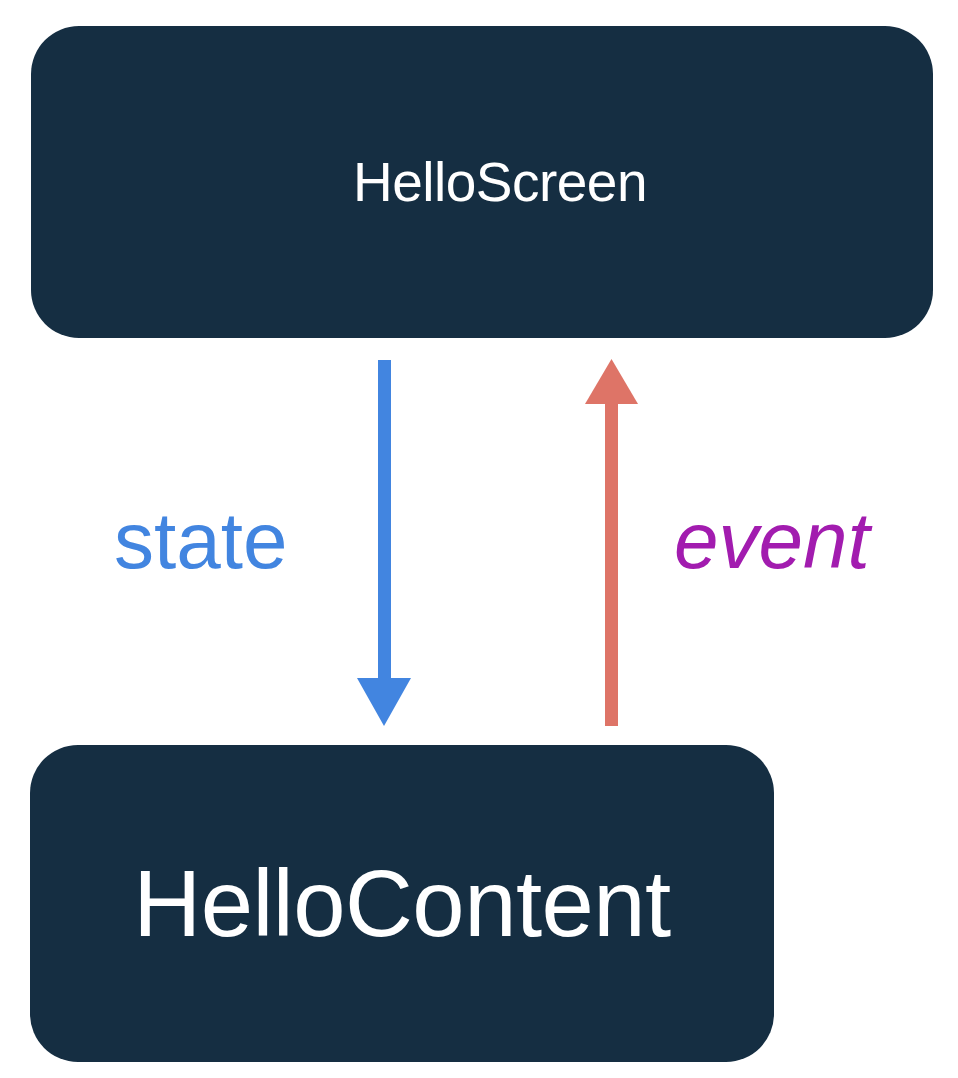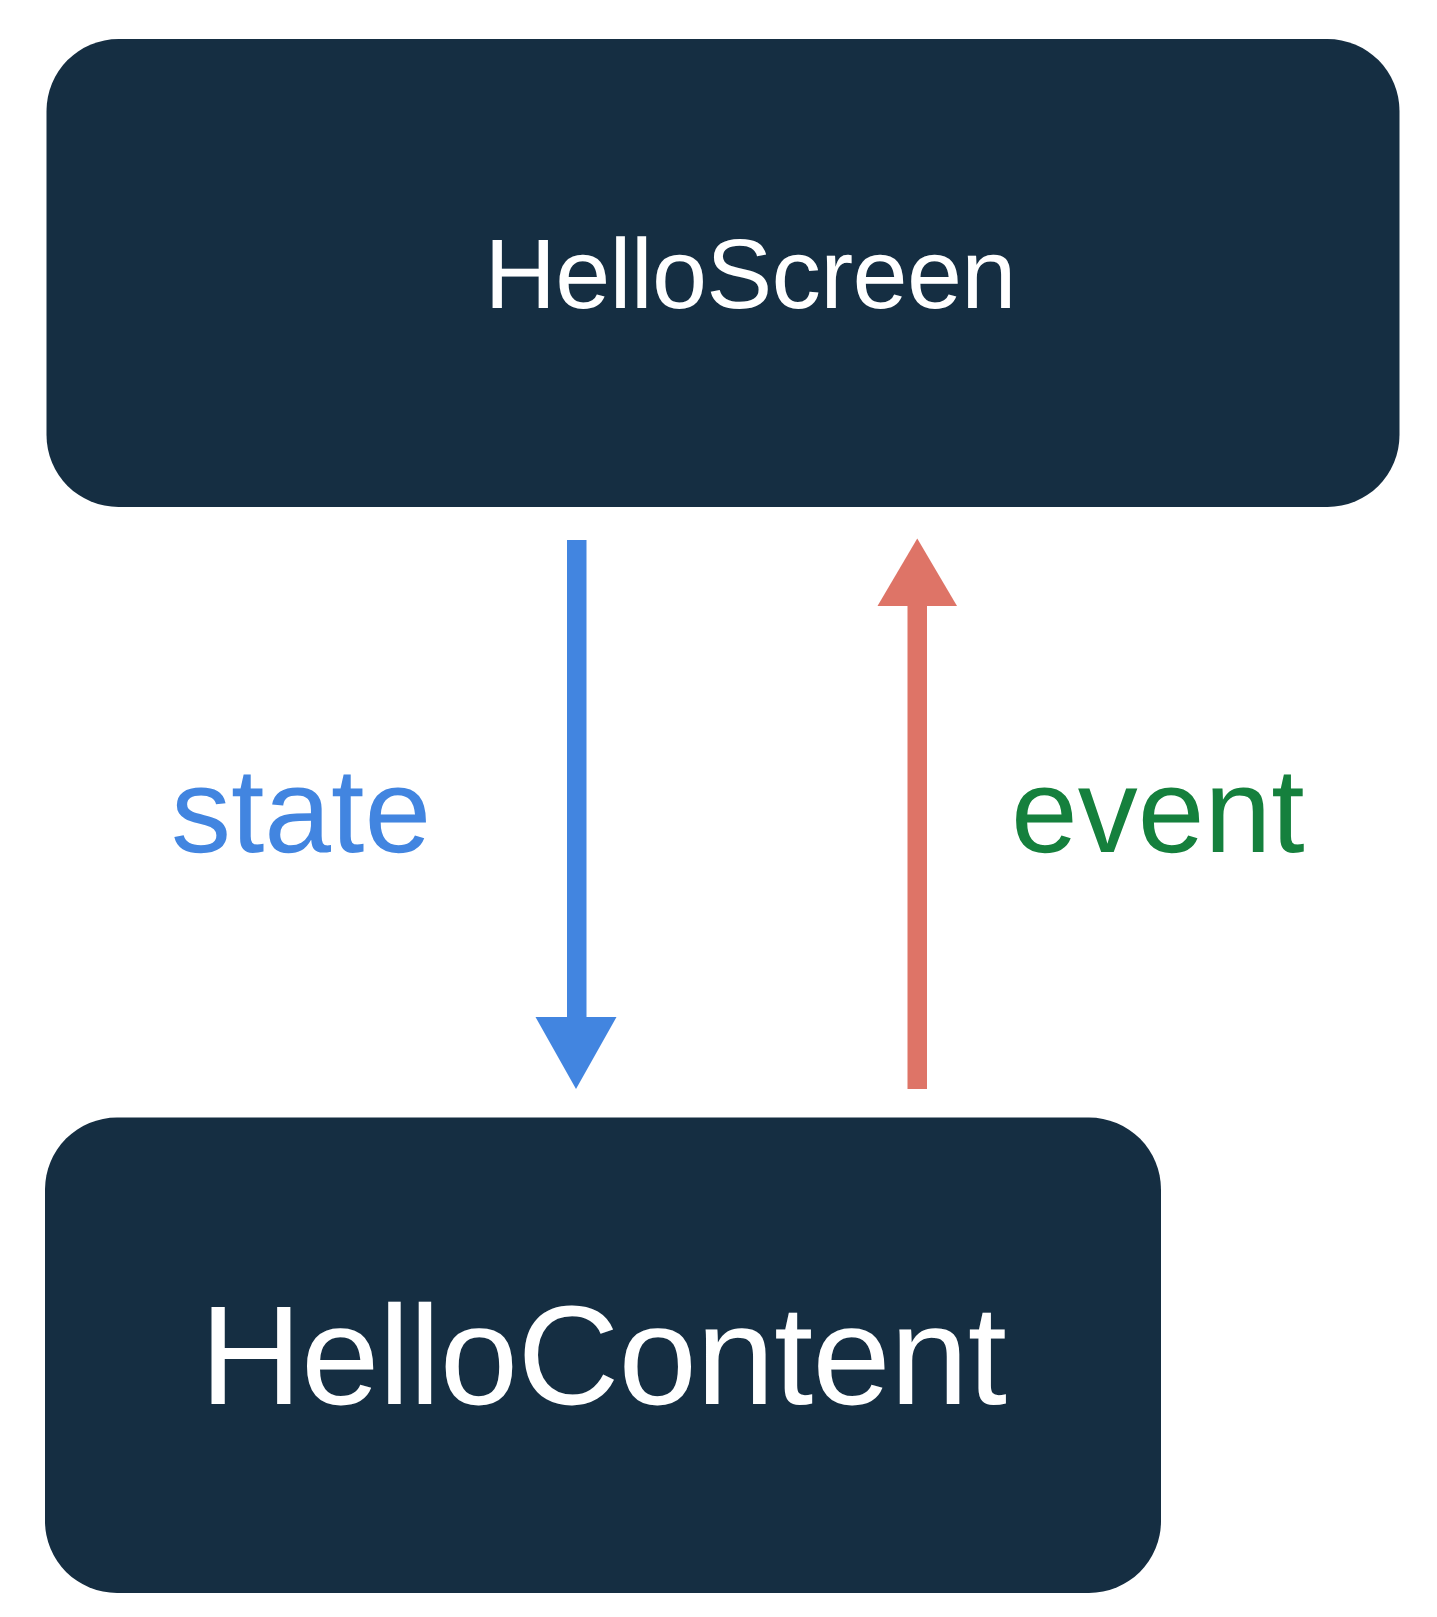--- a/index.html
+++ b/index.html
@@ -39,21 +39,21 @@
     white-space: nowrap;
     user-select: none;
   }
 
   #node-screen {
     left: 31px;
     top: 26px;
     width: 902px;
     height: 312px;
   }
-  #node-screen .node-label { font-size: 66px; margin-left: 36px; }
+  #node-screen .node-label { font-size: 55px; margin-left: 36px; }
 
   #node-content {
     left: 30px;
     top: 745px;
     width: 744px;
     height: 317px;
   }
   #node-content .node-label { font-size: 94px; }
 
   
@@ -77,21 +77,22 @@
     user-select: none;
   }
   #label-state {
     left: 114px;
     top: 501px;
     color: #4285E0;
   }
   #label-event {
     left: 674px;
     top: 501px;
-    color: #15803d;
+    color: #a21caf;
+    font-style: italic;
   }
 </style>
 </head>
 <body>
 
 <div id="canvas">
 
   <div class="node" id="node-screen">
     <span class="node-label">HelloScreen</span>
   </div>

